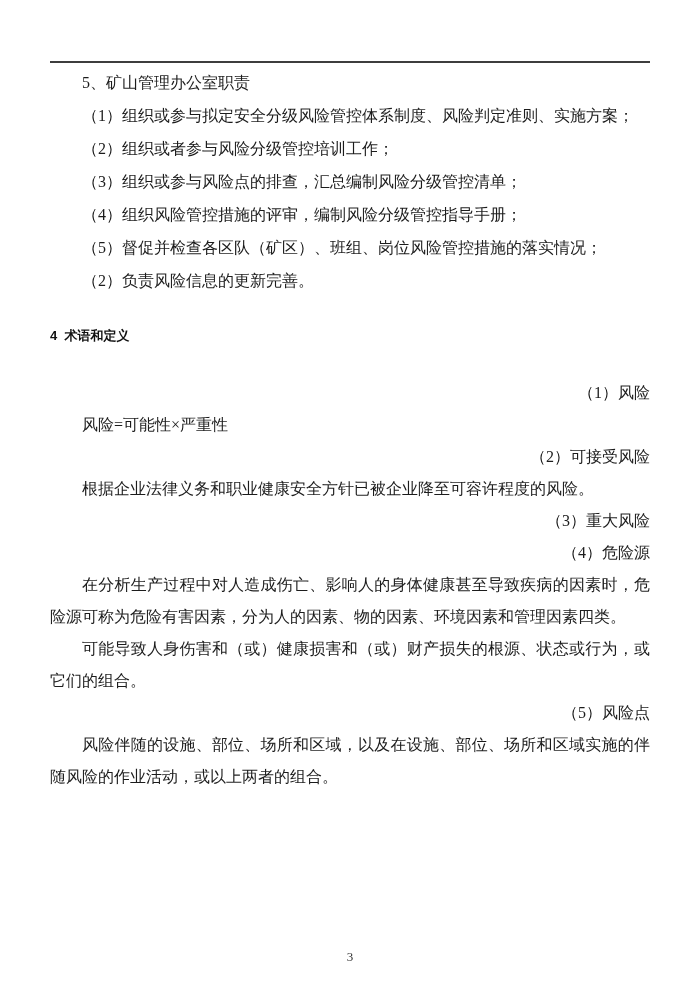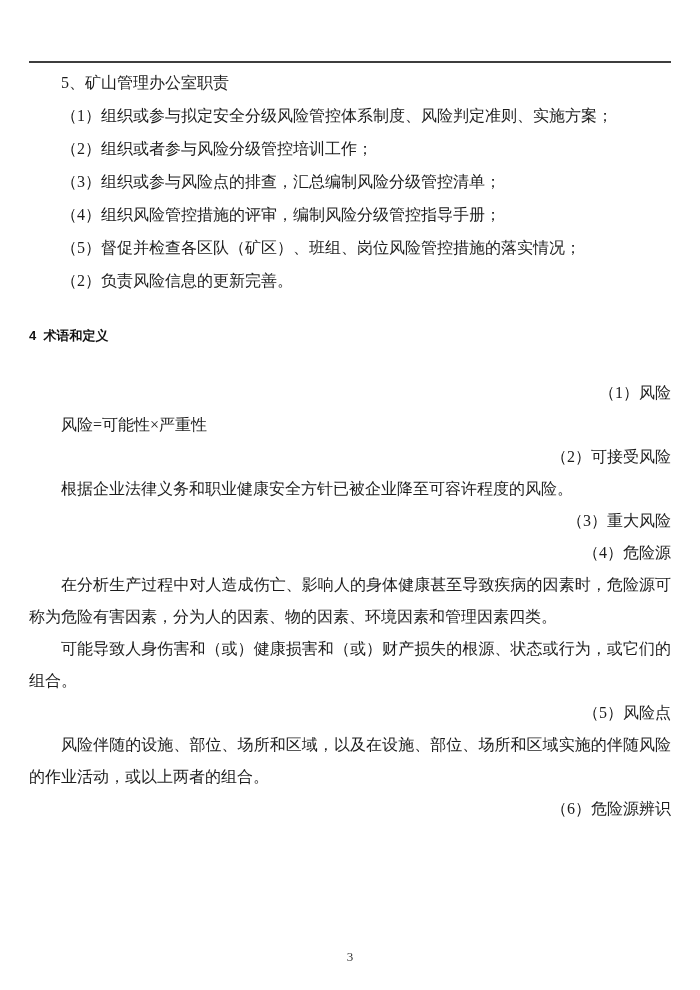--- a/index.html
+++ b/index.html
@@ -7,21 +7,21 @@
     padding: 0;
     background: #ffffff;
   }
   .page {
     position: relative;
     width: 700px;
     height: 990px;
     margin: 0 auto;
     background: #ffffff;
     box-sizing: border-box;
-    padding: 0 29px;
+    padding: 0 50px;
     font-family: "Liberation Serif", "DejaVu Serif", serif;
     color: #1c1c1c;
     overflow: hidden;
   }
   .page-header {
     height: 61px;
     border-bottom: 2px solid #3d3d3d;
     margin-bottom: 3px;
   }
   .content {
@@ -90,21 +90,20 @@
       <p class="term-label">（1）风险</p>
       <p>风险=可能性×严重性</p>
       <p class="term-label">（2）可接受风险</p>
       <p>根据企业法律义务和职业健康安全方针已被企业降至可容许程度的风险。</p>
       <p class="term-label">（3）重大风险</p>
       <p class="term-label">（4）危险源</p>
       <p>在分析生产过程中对人造成伤亡、影响人的身体健康甚至导致疾病的因素时，危险源可称为危险有害因素，分为人的因素、物的因素、环境因素和管理因素四类。</p>
       <p>可能导致人身伤害和（或）健康损害和（或）财产损失的根源、状态或行为，或它们的组合。</p>
       <p class="term-label">（5）风险点</p>
       <p>风险伴随的设施、部位、场所和区域，以及在设施、部位、场所和区域实施的伴随风险的作业活动，或以上两者的组合。</p>
-      <p class="term-label">（6）危险源辨识</p>
     </div>
 
   </div>
 
   <div class="page-footer">
     <span>3</span>
   </div>
 
 </div>
 

